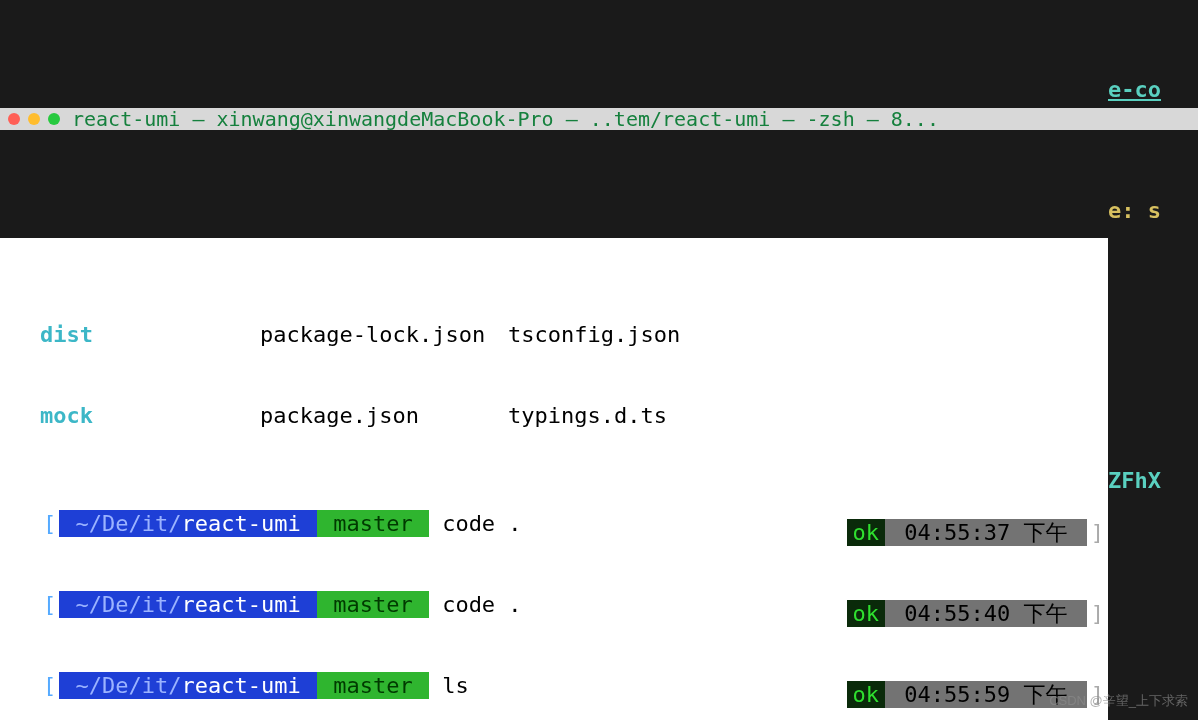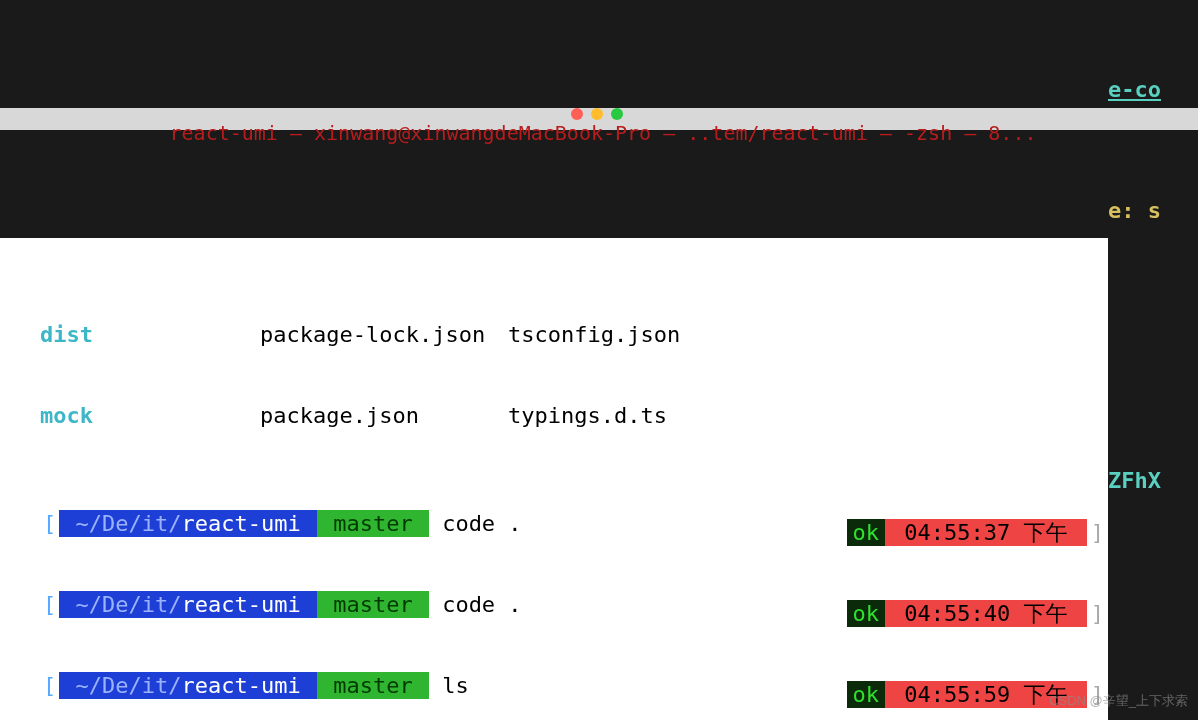--- a/index.html
+++ b/index.html
@@ -13,44 +13,43 @@
     height: 720px;
     overflow: hidden;
     position: relative;
   }
   .titlebar {
     background: #d8d8d8;
     height: 22px;
     display: flex;
     align-items: center;
     padding-left: 8px;
-    color: #b91c1c;
+    color: #15803d;
     font-size: 20px;
-    flex-direction: column;
   }
   .traffic { display: flex; gap: 8px; margin-right: 12px; }
   .dot { width: 12px; height: 12px; border-radius: 50%; }
   .red { background: #ff5f56; }
   .yellow { background: #ffbd2e; }
   .green { background: #27c93f; }
   .term {
     background: #ffffff;
     width: 1108px;
     min-height: 698px;
     padding: 2px 0;
   }
   .line { height: 27px; display: flex; align-items: center; padding-left: 40px; }
   .cyan { color: #3cb7c7; font-weight: bold; }
   .blk { color: #000; }
   .path-bg { background: #1e3fd6; color: #9bb3ff; padding: 0 3px; }
   .path-bg .wht { color: #fff; }
   .branch { background: #2fb52f; color: #003a00; padding: 0 3px; }
   .rstatus { display: flex; margin-left: auto; margin-top: 17px; }
   .ok { background: #0a2a0a; color: #2fe02f; padding: 0 6px; }
-  .ts { background: #ef4444; color: #000; padding: 0 6px; }
+  .ts { background: #737373; color: #000; padding: 0 6px; }
   .bracket { color: #5af; padding: 0 3px; }
   .rbracket { color: #aaa; padding: 0 4px; }
   .behind {
     position: absolute;
     left: 1108px;
     top: 22px;
     color: #5ad0c0;
     font-weight: bold;
   }
   .behind .yel { color: #d7c060; }

